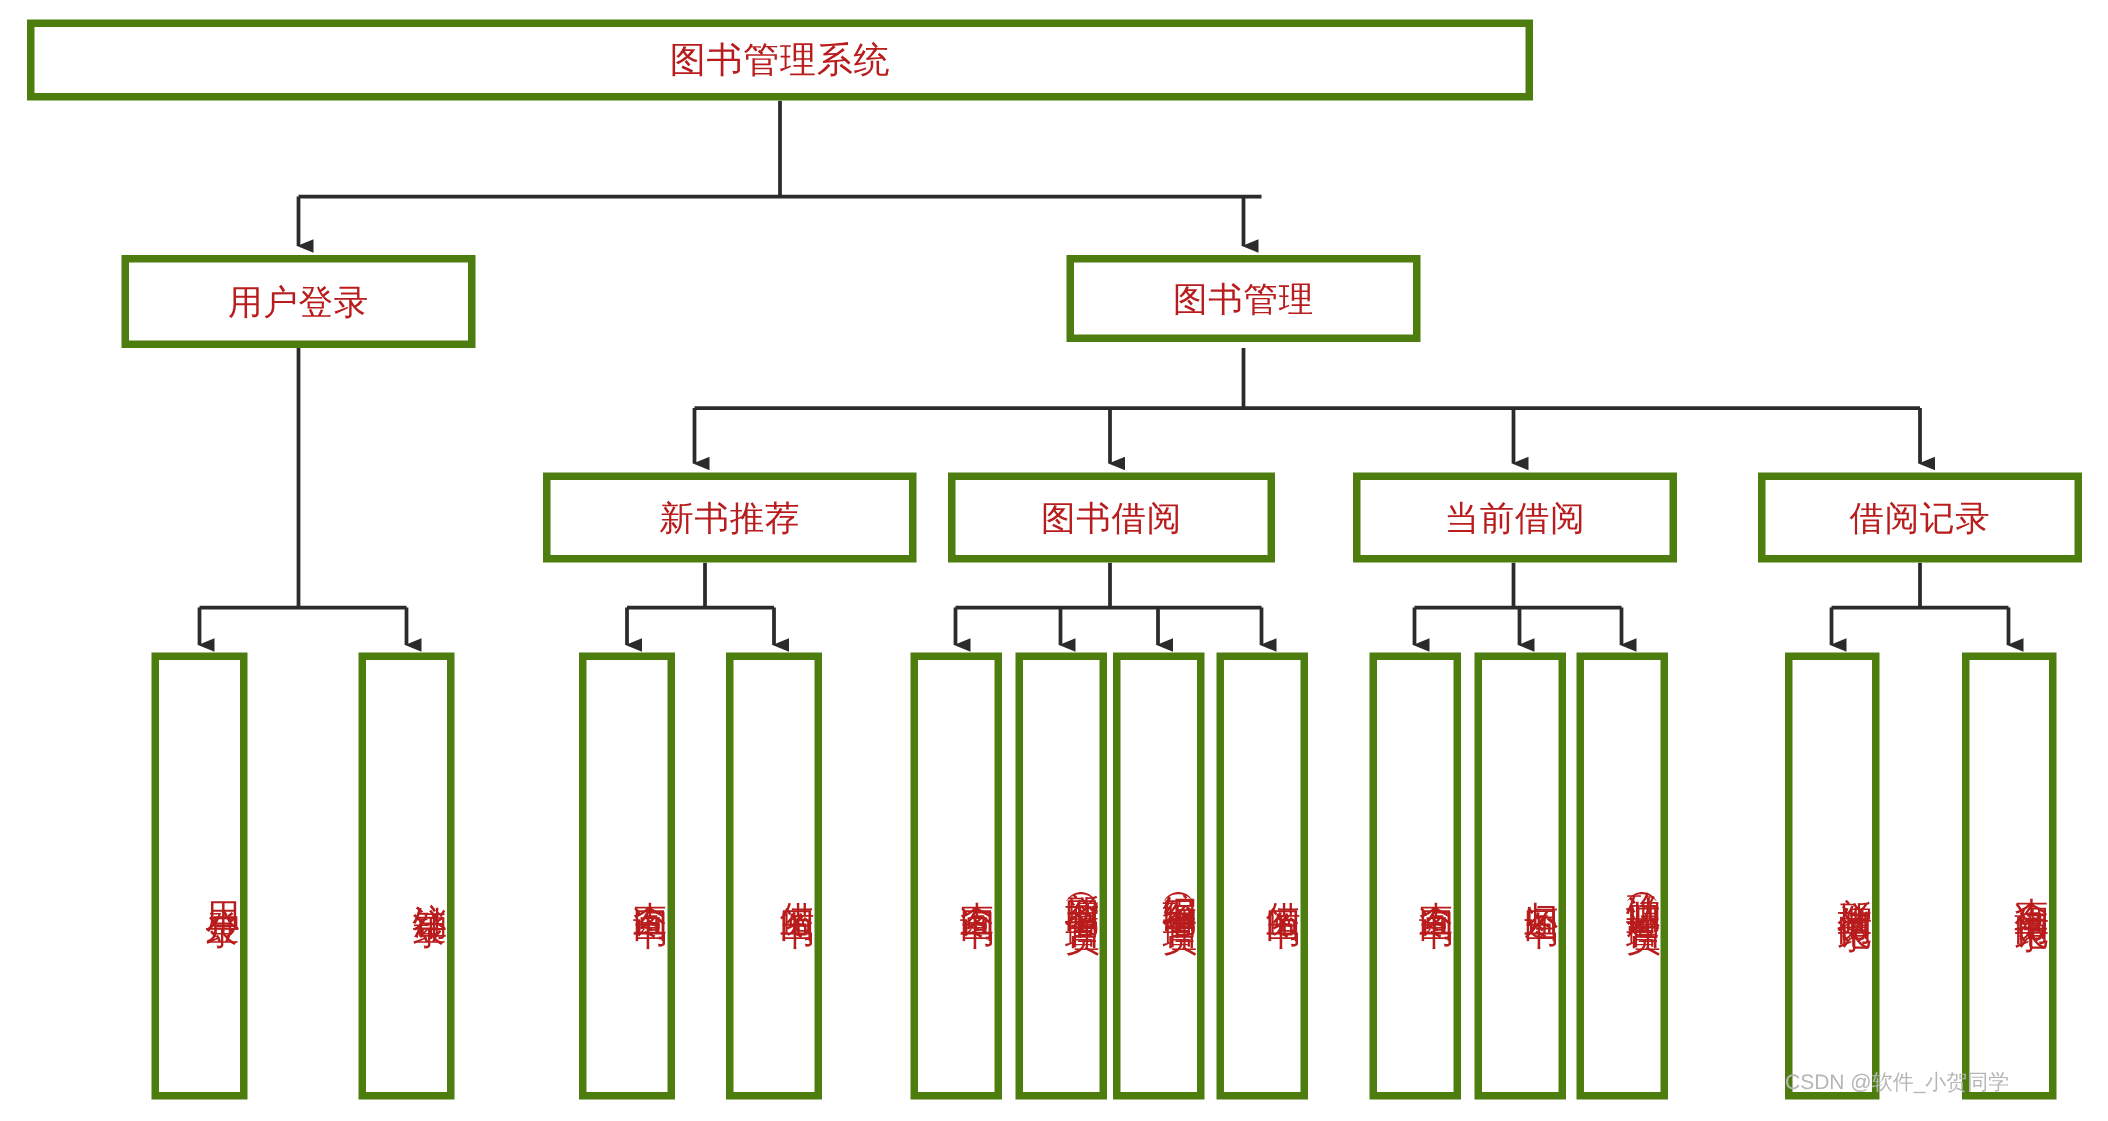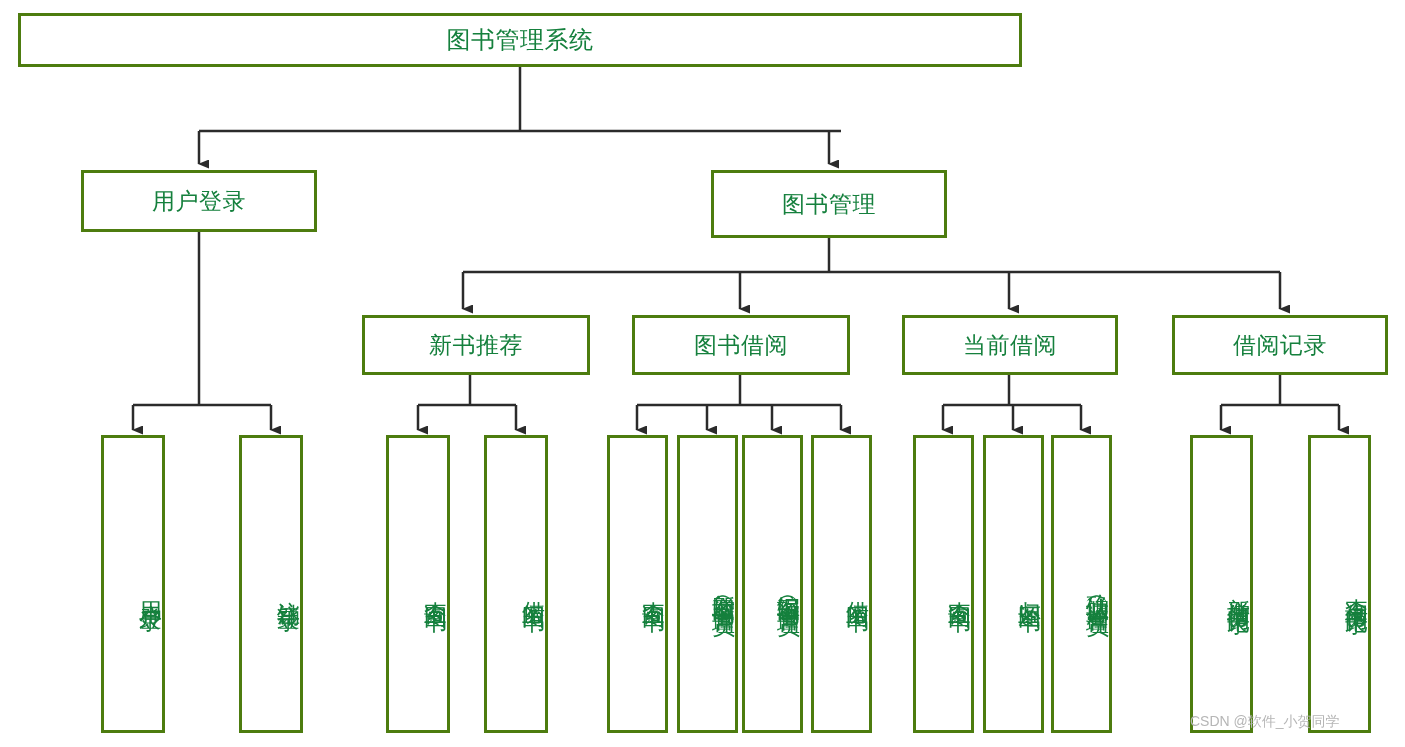--- a/index.html
+++ b/index.html
@@ -21,26 +21,26 @@
     position: absolute;
     left: 0;
     top: 0;
     width: 1405px;
     height: 747px;
     pointer-events: none;
   }
   .node-box {
     position: absolute;
     box-sizing: border-box;
-    border: 3px solid #4d7c0f;
+    border: 5px solid #4d7c0f;
     background: #ffffff;
     display: flex;
     align-items: center;
     justify-content: center;
-    color: #15803d;
+    color: #b91c1c;
   }
   .node-box.horizontal {
     font-size: 23px;
     letter-spacing: 0.5px;
   }
   .node-box.vertical {
     writing-mode: vertical-rl;
     text-orientation: upright;
     font-size: 23px;
     letter-spacing: 3px;
@@ -119,25 +119,25 @@
     </g>
   </svg>
 
   <div class="node-box horizontal root" id="node-root" style="left: 18px; top: 13px; width: 1004px; height: 54px;">
     <span class="node-label">图书管理系统</span>
   </div>
 
   <div class="node-box horizontal" id="node-l2-0" style="left: 81px; top: 170px; width: 236px; height: 62px;">
     <span class="node-label">用户登录</span>
   </div>
-  <div class="node-box horizontal" id="node-l2-1" style="left: 711px; top: 170px; width: 236px; height: 68px;">
+  <div class="node-box horizontal" id="node-l2-1" style="left: 711px; top: 170px; width: 236px; height: 58px;">
     <span class="node-label">图书管理</span>
   </div>
 
-  <div class="node-box horizontal" id="node-l3-0" style="left: 362px; top: 315px; width: 228px; height: 60px;">
+  <div class="node-box horizontal" id="node-l3-0" style="left: 362px; top: 315px; width: 249px; height: 60px;">
     <span class="node-label">新书推荐</span>
   </div>
   <div class="node-box horizontal" id="node-l3-1" style="left: 632px; top: 315px; width: 218px; height: 60px;">
     <span class="node-label">图书借阅</span>
   </div>
   <div class="node-box horizontal" id="node-l3-3" style="left: 1172px; top: 315px; width: 216px; height: 60px;">
     <span class="node-label">借阅记录</span>
   </div>
   <div class="node-box horizontal" id="node-l3-2" style="left: 902px; top: 315px; width: 216px; height: 60px;">
     <span class="node-label">当前借阅</span>

